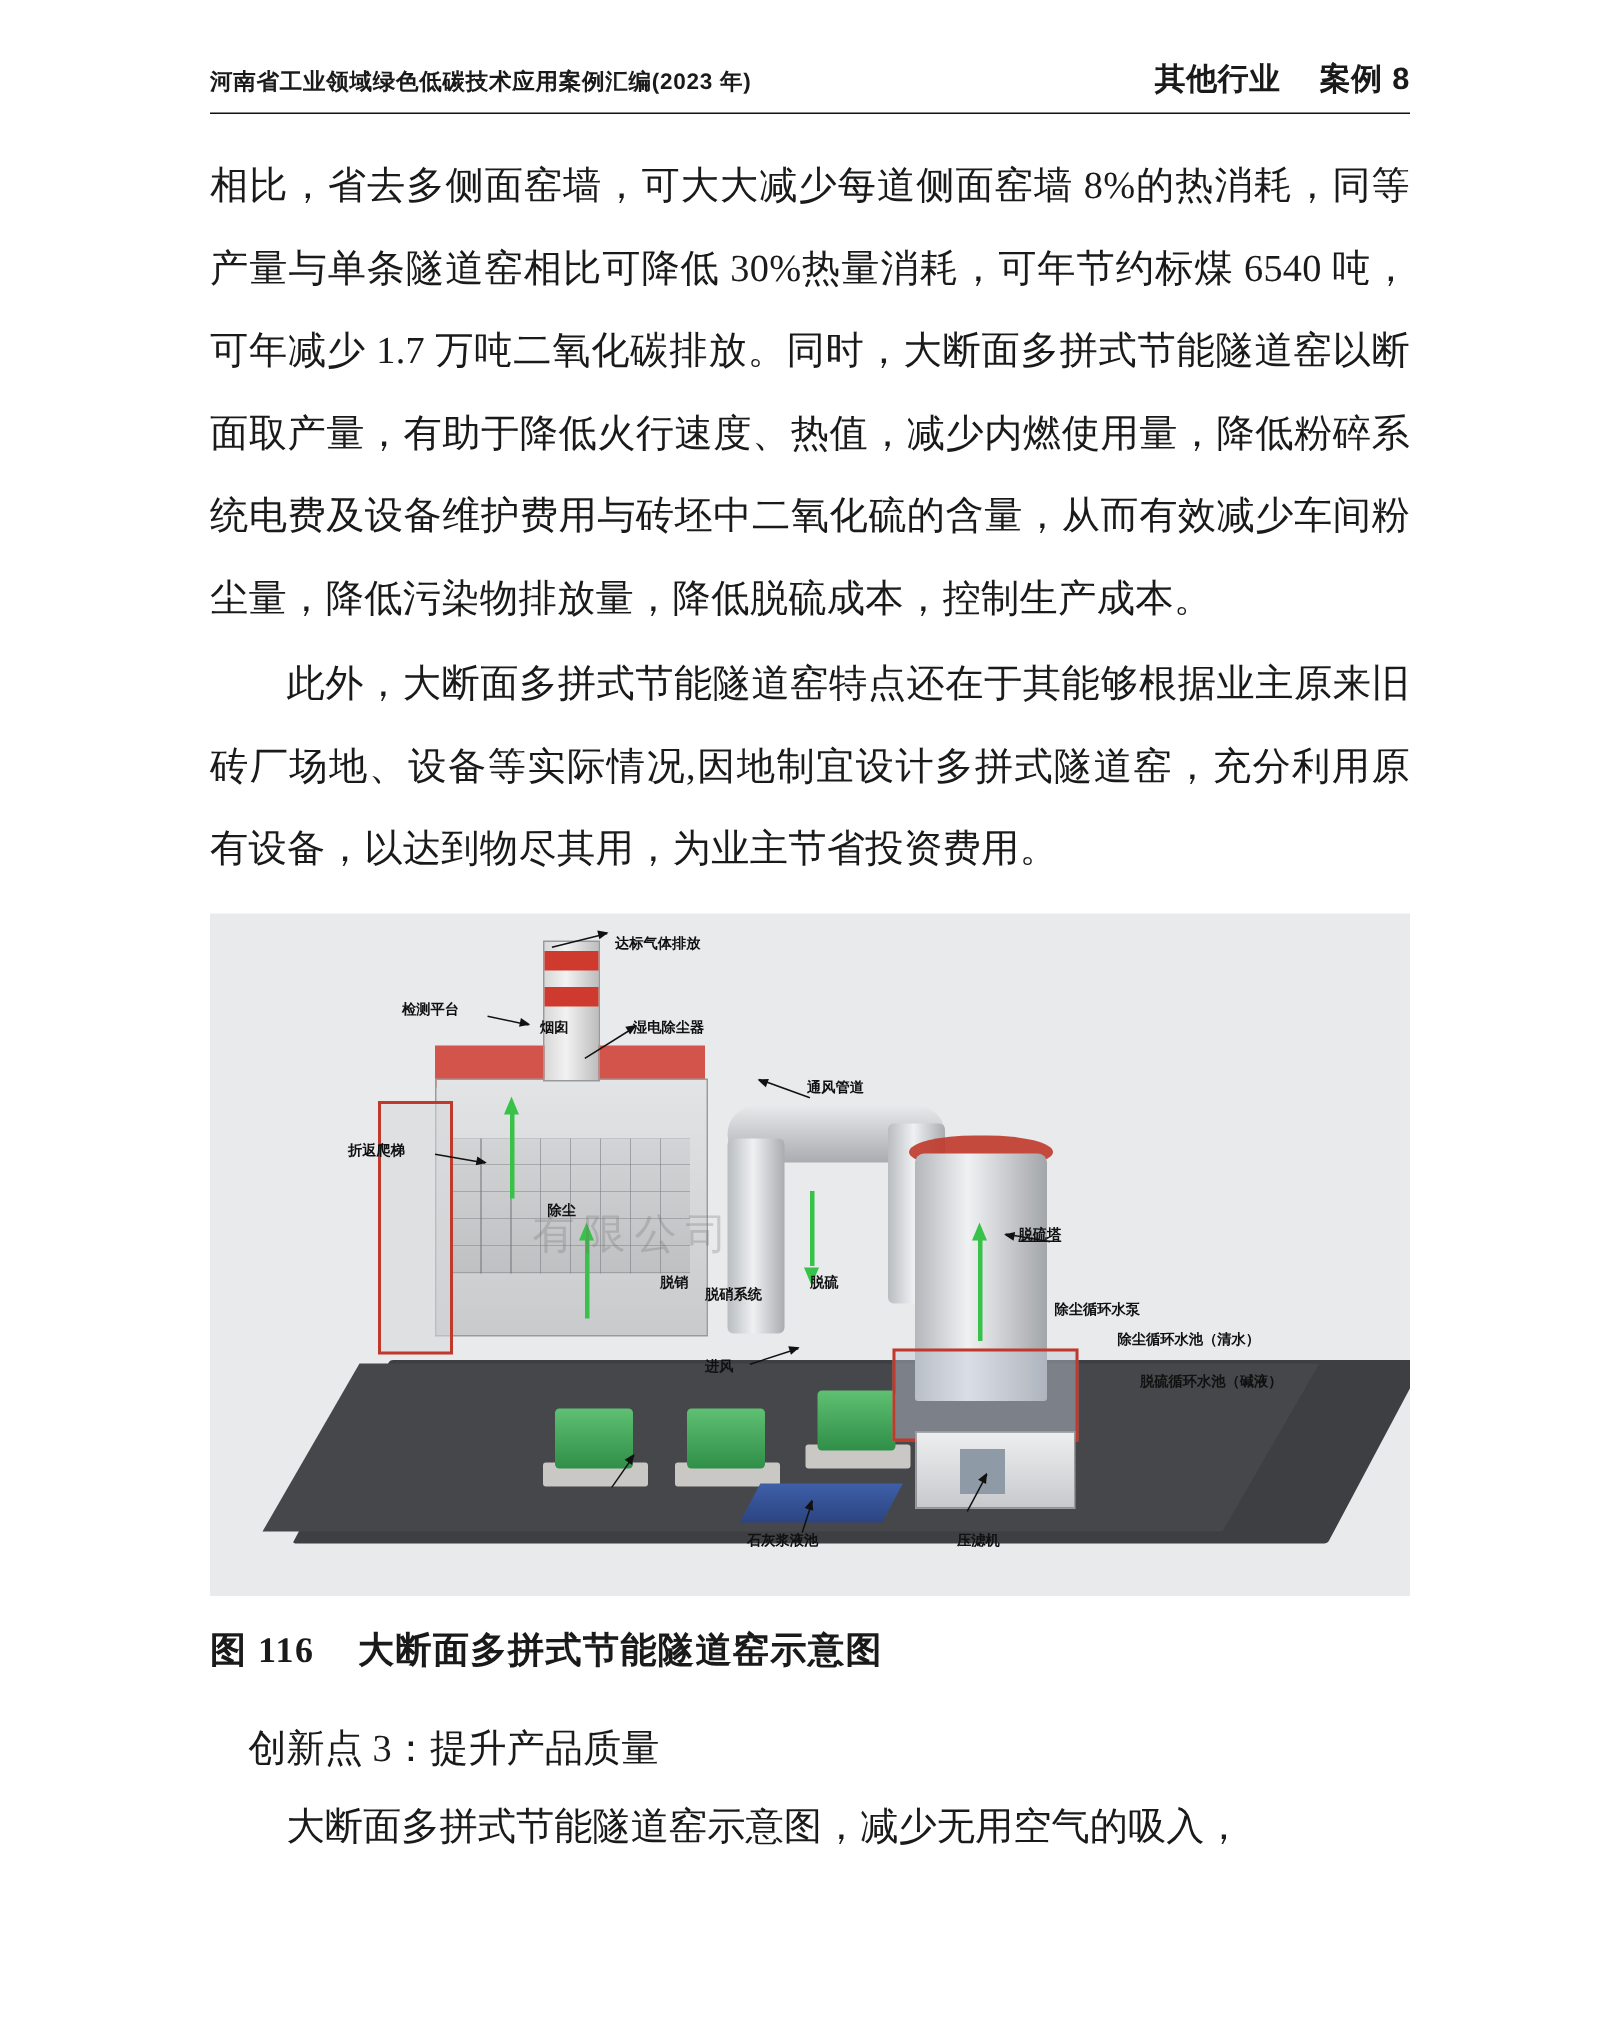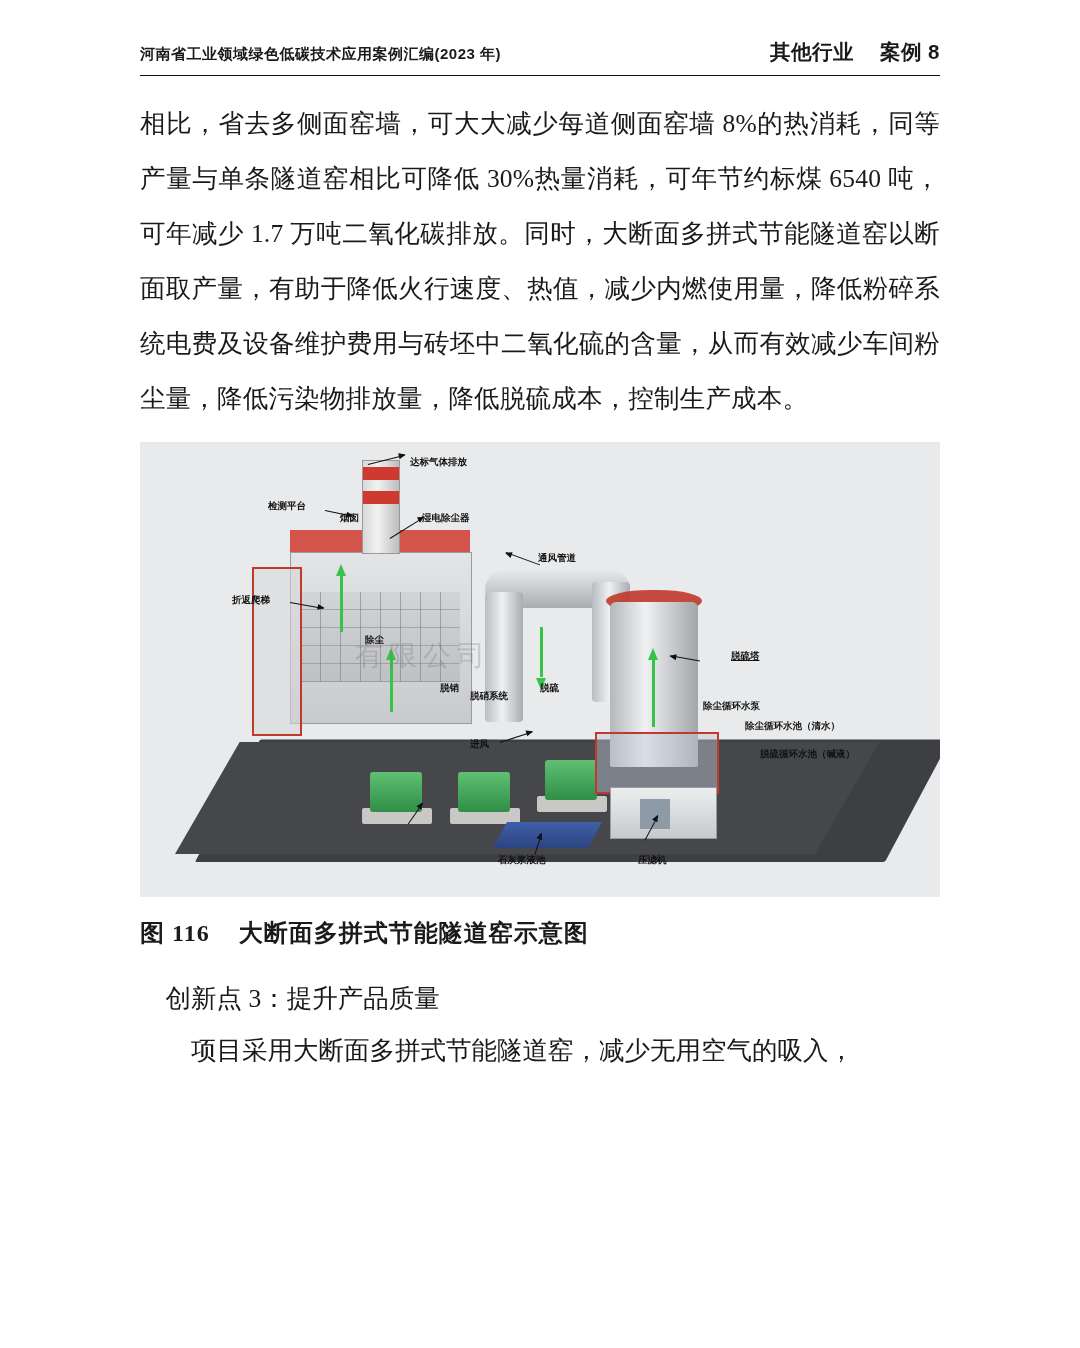--- a/index.html
+++ b/index.html
@@ -346,20 +346,21 @@
     <div class="header-left">河南省工业领域绿色低碳技术应用案例汇编(2023 年)</div>
     <div class="header-right">
       <span>其他行业</span>
       <span>案例 8</span>
     </div>
   </div>
   <hr class="header-rule">
 
   <div class="body-text">
     <p class="para">相比，省去多侧面窑墙，可大大减少每道侧面窑墙 8%的热消耗，同等产量与单条隧道窑相比可降低 30%热量消耗，可年节约标煤 6540 吨，可年减少 1.7 万吨二氧化碳排放。同时，大断面多拼式节能隧道窑以断面取产量，有助于降低火行速度、热值，减少内燃使用量，降低粉碎系统电费及设备维护费用与砖坯中二氧化硫的含量，从而有效减少车间粉尘量，降低污染物排放量，降低脱硫成本，控制生产成本。</p>
+    <p class="para indent">此外，大断面多拼式节能隧道窑特点还在于其能够根据业主原来旧砖厂场地、设备等实际情况,因地制宜设计多拼式隧道窑，充分利用原有设备，以达到物尽其用，为业主节省投资费用。</p>
   </div>
 
   <div class="figure">
     <div class="figure-image">
 
       <div class="ground"></div>
       <div class="ground2"></div>
 
       <div class="house-top"></div>
       <div class="house"></div>
@@ -400,38 +401,38 @@
       <div class="garrow" style="left:508px; top:206px;"></div>
 
       <div class="watermark">有限公司</div>
 
       <div class="arrow" style="left:228px; top:22px; width:38px; transform: rotate(-14deg);"></div>
       <div class="lbl" style="left:270px; top:14px;">达标气体排放</div>
 
       <div class="arrow" style="left:185px; top:68px; width:28px; transform: rotate(12deg);"></div>
       <div class="lbl" style="left:128px; top:58px;">检测平台</div>
 
-      <div class="lbl" style="left:200px; top:70px;">烟囱</div>
+      <div class="lbl" style="left:220px; top:70px;">烟囱</div>
 
       <div class="arrow" style="left:250px; top:96px; width:40px; transform: rotate(-32deg);"></div>
       <div class="lbl" style="left:282px; top:70px;">湿电除尘器</div>
 
       <div class="arrow" style="left:400px; top:122px; width:36px; transform: rotate(-160deg);"></div>
       <div class="lbl" style="left:398px; top:110px;">通风管道</div>
 
       <div class="arrow" style="left:150px; top:160px; width:34px; transform: rotate(10deg);"></div>
       <div class="lbl" style="left:92px; top:152px;">折返爬梯</div>
 
       <div class="lbl" style="left:225px; top:192px;">除尘</div>
       <div class="lbl" style="left:300px; top:240px;">脱销</div>
       <div class="lbl" style="left:330px; top:248px;">脱硝系统</div>
       <div class="lbl" style="left:400px; top:240px;">脱硫</div>
 
       <div class="arrow" style="left:560px; top:218px; width:30px; transform: rotate(-170deg);"></div>
-      <div class="lbl" style="left:591px; top:208px;text-decoration:underline;">脱硫塔</div>
+      <div class="lbl" style="left:539px; top:208px;text-decoration:underline;">脱硫塔</div>
 
       <div class="lbl" style="left:563px; top:258px;">除尘循环水泵</div>
       <div class="lbl" style="left:605px; top:278px;">除尘循环水池（清水）</div>
       <div class="lbl" style="left:620px; top:306px;">脱硫循环水池（碱液）</div>
 
       <div class="arrow" style="left:360px; top:300px; width:34px; transform: rotate(-18deg);"></div>
       <div class="lbl" style="left:330px; top:296px;">进风</div>
 
       <div class="arrow" style="left:268px; top:382px; width:26px; transform: rotate(-55deg);"></div>
       <div class="lbl" style="left:240px; top:420px;margin-top:40px;">离心风机</div>
@@ -444,15 +445,15 @@
 
     </div>
 
     <div class="figure-caption">
       <span class="num">图 116</span>
       <span>大断面多拼式节能隧道窑示意图</span>
     </div>
   </div>
 
   <div class="section-head">创新点 3：提升产品质量</div>
-  <p class="tail-para">项目采用大断面多拼式节能隧道窑，减少无用空气的吸入，</p>
+  <p class="tail-para">大断面多拼式节能隧道窑示意图，减少无用空气的吸入，</p>
 
 </div>
 
 </body></html>

